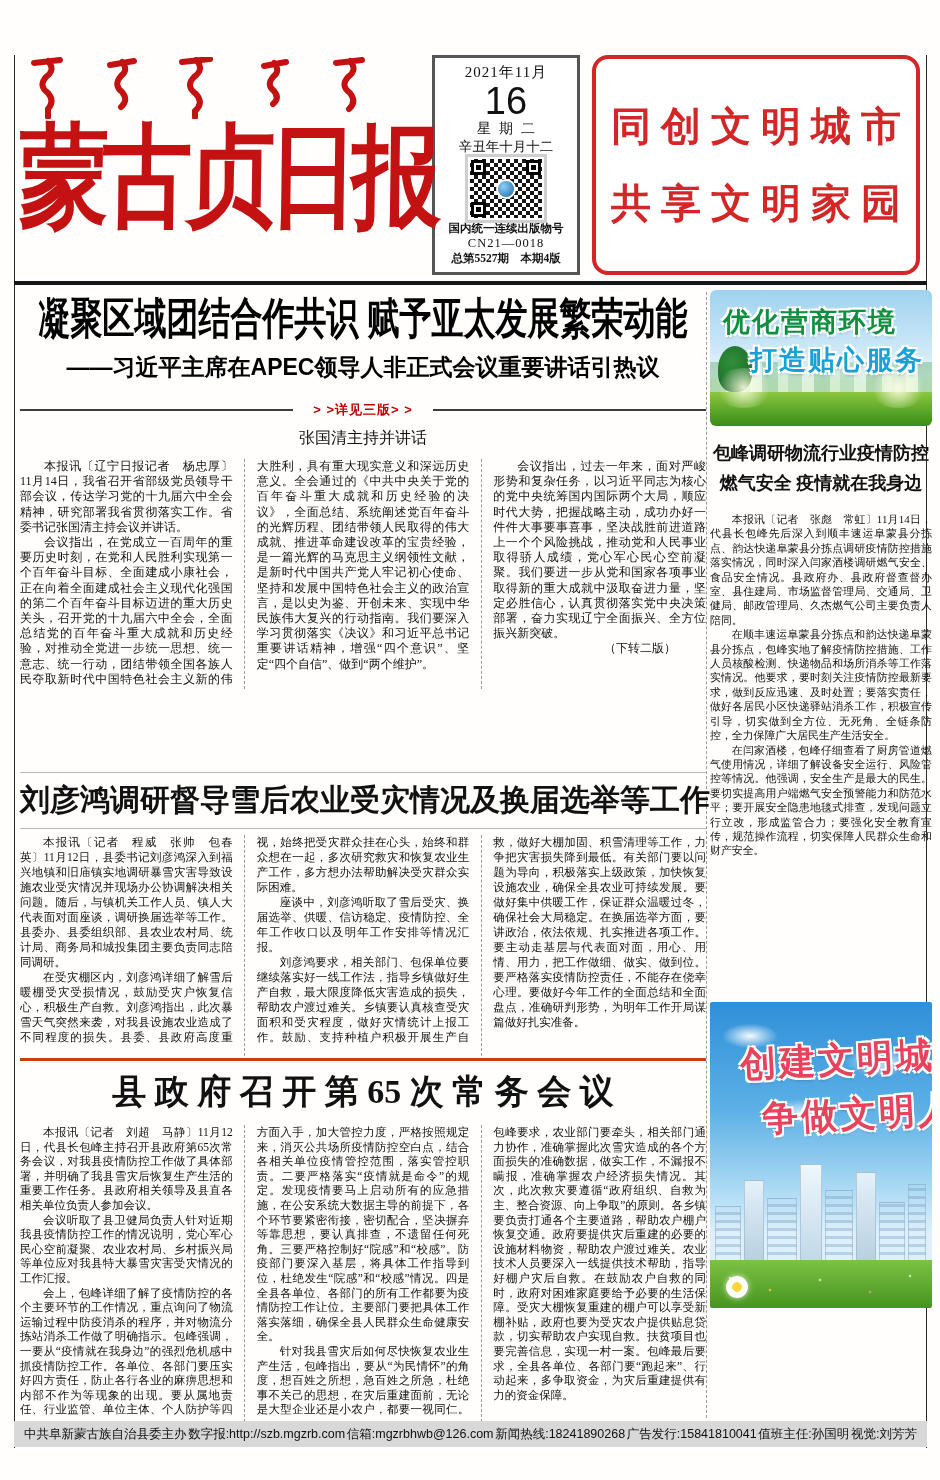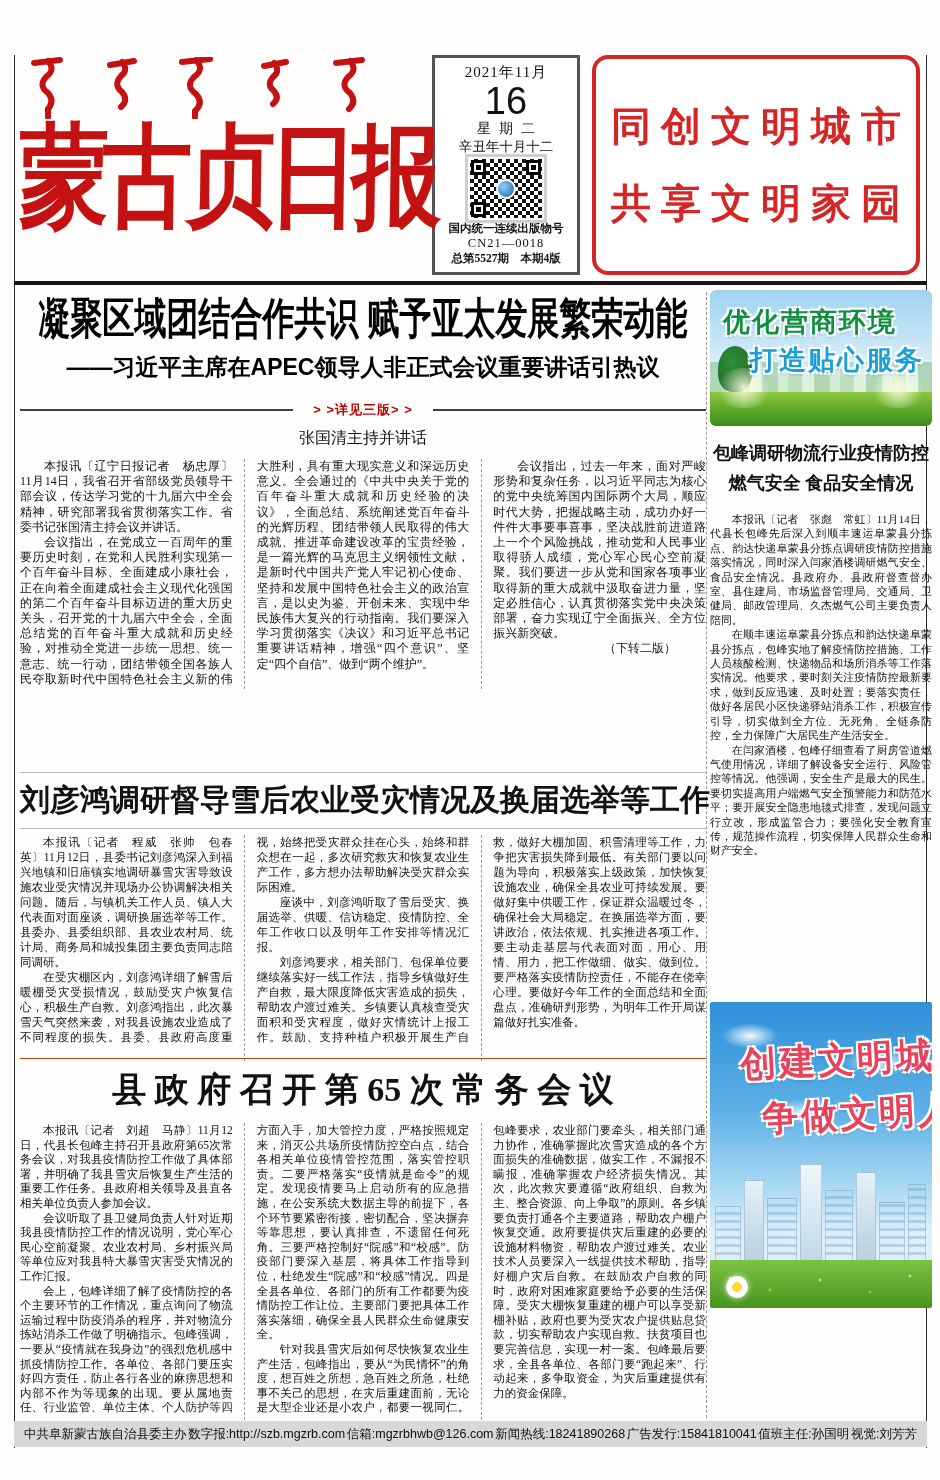--- a/index.html
+++ b/index.html
@@ -48,21 +48,21 @@
   .see-text{color:#c00000;font-weight:700;font-size:13px;font-family:"Liberation Sans",sans-serif;letter-spacing:1px;}
 
   .article{position:absolute;left:0;right:0;}
   .a1{top:132px;} .a2{top:482px;} .a3{top:768px;}
   .a1-kicker{font-size:20px;text-align:center;letter-spacing:2px;}
   .a1-headline{font-size:39px;font-weight:700;text-align:center;letter-spacing:1px;margin-top:2px;white-space:nowrap;}
   .a1-deck{font-size:16px;text-align:center;margin-top:6px;}
   .a2-headline{font-size:30px;font-weight:700;text-align:center;padding:7px 0;
                border-top:1px solid #bbb;border-bottom:1px solid #bbb;white-space:nowrap;}
   .a3-headline{font-size:34px;font-weight:700;text-align:center;white-space:nowrap;
-               border-top:1px solid #c2410c;padding-top:8px;}
+               border-top:3px solid #c2410c;padding-top:8px;}
   .body-cols{column-count:3;column-gap:24px;column-rule:1px dashed #9a9a9a;
              text-align:justify;overflow:hidden;}
   .a1 .body-cols{margin-top:10px;height:230px;font-size:12px;line-height:15.2px;}
   .a2 .body-cols{margin-top:6px;height:226px;font-size:11.5px;line-height:15px;}
   .a3 .body-cols{margin-top:10px;height:302px;font-size:11.5px;line-height:14.6px;}
   .para{margin:0;text-indent:2em;}
   .cont{text-align:right;text-indent:0;padding-right:2.5em;}
 
   
   .sidebar{position:absolute;left:710px;top:290px;width:222px;height:1128px;}
@@ -211,21 +211,21 @@
       <div class="ad-top-tree"></div>
       <div class="ad-top-grass"></div>
       <div class="ad-top-glow1"></div>
       <div class="ad-top-glow2"></div>
       <div class="ad-line ad-top-l1">优化营商环境</div>
       <div class="ad-line ad-top-l2">打造贴心服务</div>
     </div>
 
     <div class="s-head">
       <div>包峰调研物流行业疫情防控</div>
-      <div>燃气安全 食品安全情况</div>
+      <div>燃气安全 疫情就在我身边</div>
     </div>
 
     <div class="s-body">
       <p class="para">本报讯〔记者　张彪　常虹〕11月14日，代县长包峰先后深入到顺丰速运阜蒙县分拣点、韵达快递阜蒙县分拣点调研疫情防控措施落实情况，同时深入闫家酒楼调研燃气安全、食品安全情况。县政府办、县政府督查督办室、县住建局、市场监督管理局、交通局、卫健局、邮政管理局、久杰燃气公司主要负责人陪同。</p>
       <p class="para">在顺丰速运阜蒙县分拣点和韵达快递阜蒙县分拣点，包峰实地了解疫情防控措施、工作人员核酸检测、快递物品和场所消杀等工作落实情况。他要求，要时刻关注疫情防控最新要求，做到反应迅速、及时处置；要落实责任，做好各居民小区快递驿站消杀工作，积极宣传引导，切实做到全方位、无死角、全链条防控，全力保障广大居民生产生活安全。</p>
       <p class="para">在闫家酒楼，包峰仔细查看了厨房管道燃气使用情况，详细了解设备安全运行、风险管控等情况。他强调，安全生产是最大的民生。要切实提高用户端燃气安全预警能力和防范水平；要开展安全隐患地毯式排查，发现问题立行立改，形成监管合力；要强化安全教育宣传，规范操作流程，切实保障人民群众生命和财产安全。</p>
     </div>
 
     <div class="ad-bottom">
       <div class="city">

